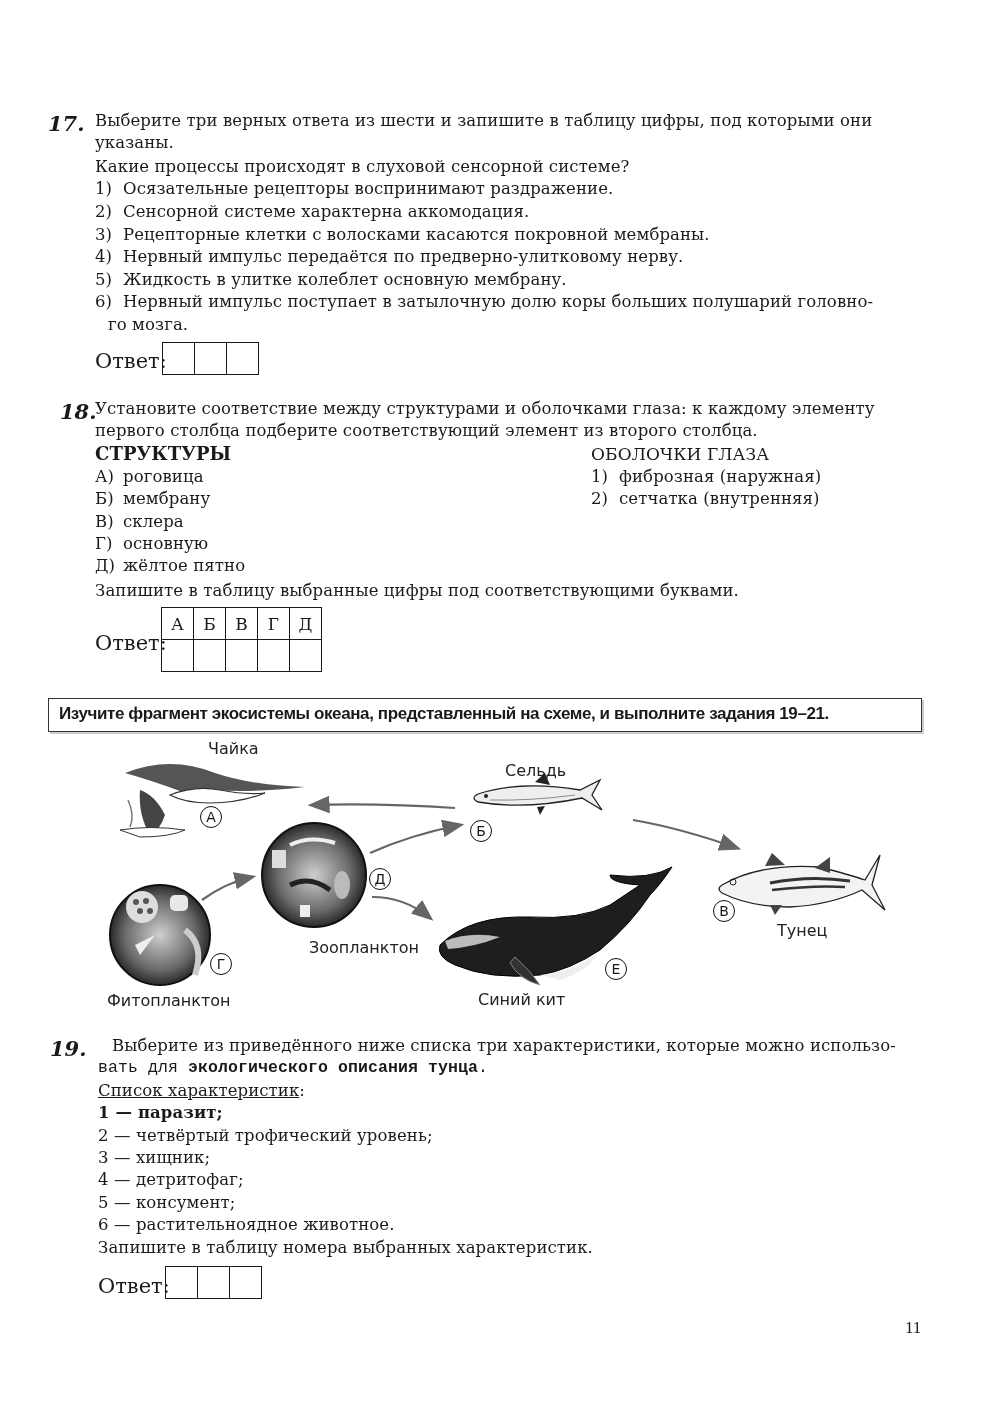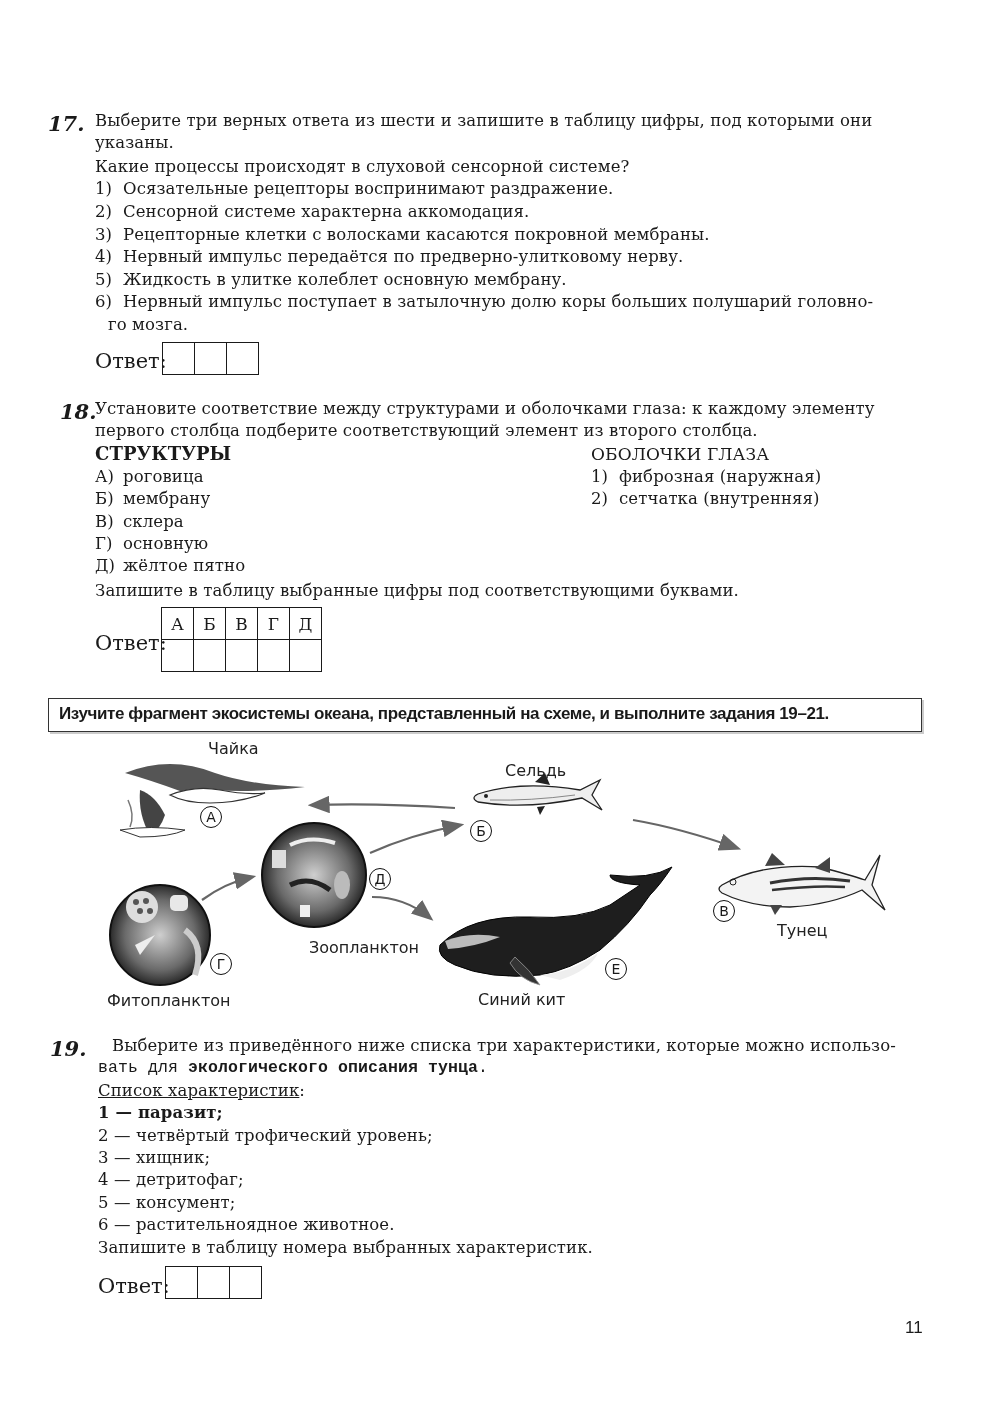--- a/index.html
+++ b/index.html
@@ -12,21 +12,21 @@
   .answer-label { position: absolute; font-size: 21px; }
   table.ans { position: absolute; border-collapse: collapse; }
   table.ans td { border: 1.5px solid #1a1a1a; width: 31px; height: 31px; padding: 0; text-align: center; font-size: 17px; }
   .banner { position: absolute; left: 48px; top: 698px; width: 872px; height: 32px;
             border: 1.5px solid #333; box-shadow: 2px 2px 0 #ccc; }
   .banner span { position: absolute; left: 10px; top: 5px; font-family: "Liberation Sans", sans-serif;
                  font-weight: bold; font-size: 17px; letter-spacing: -0.4px; }
   .diag-label { position: absolute; font-family: "DejaVu Sans", sans-serif; font-size: 16px; color: #222; }
   .circ { position: absolute; width: 20px; height: 20px; border: 1.5px solid #111; border-radius: 50%;
           font-family: "DejaVu Sans", sans-serif; font-size: 14px; text-align: center; line-height: 20px; background: #fff; }
-  .page-num { position: absolute; left: 905px; top: 1318px; font-family: Liberation Sans, sans-serif; font-size: 17px; }
+  .page-num { position: absolute; left: 905px; top: 1318px; font-family: Liberation Serif, serif; font-size: 17px; }
   .bold { font-weight: bold; }
   .ul { text-decoration: underline; }
 </style>
 </head>
 <body>
 
 <div>
   <div class="q-num" style="left:48px;top:111px;">17.</div>
   <div class="txt" style="left:95px;top:110px;">Выберите три верных ответа из шести и запишите в таблицу цифры, под которыми они</div>
   <div class="txt" style="left:95px;top:132px;">указаны.</div>

